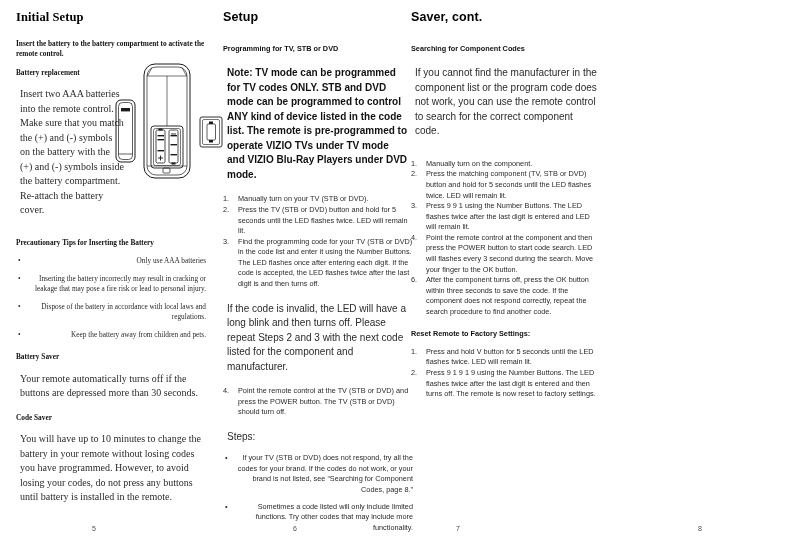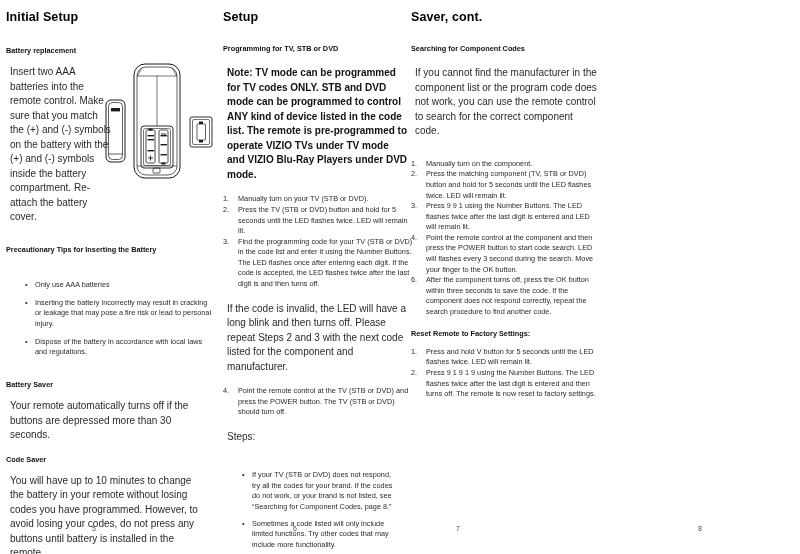--- a/index.html
+++ b/index.html
@@ -19,21 +19,21 @@
   .page {
     position: absolute;
     inset: 0;
   }
   .column {
     position: absolute;
     top: 0;
     width: 190px;
     height: 510px;
   }
-  #col-1 { left: 6px; }
+  #col-1 { left: 16px; font-family: Liberation Serif, serif; }
   #col-2 { left: 223px; }
   #col-3 { left: 411px; }
 
   .col-title {
     font-size: 12.5px;
     font-weight: bold;
     letter-spacing: 0.1px;
     margin: 10px 0 0 0;
     color: #000;
   }
@@ -54,22 +54,23 @@
   .para.bold { font-weight: bold; color:#111; }
 
   .gap-xs { height: 5px; }
   .gap-s  { height: 8px; }
   .gap-m  { height: 11px; }
   .gap-l  { height: 14px; }
 
   
   ul.bullets {
     list-style: none;
-    margin: 17px;
+    margin: 0;
     padding: 0;
+    text-align: right;
   }
   ul.bullets > li {
     position: relative;
     padding-left: 12px;
     font-size: 7.3px;
     line-height: 1.45;
     margin-bottom: 7px;
     color: #2a2a2a;
   }
   ul.bullets > li:before {
@@ -138,20 +139,21 @@
 </style>
 </head>
 <body>
 
 <div class="page">
 
   <div class="column" id="col-1">
     <div class="col-title">Initial Setup</div>
 
     <div class="gap-l"></div>
+    <div class="sec-head col1-full">Insert the battery to the battery compartment to activate the remote control.</div>
 
     <div class="gap-s"></div>
     <div class="sec-head">Battery replacement</div>
 
     <div class="gap-xs"></div>
     <div class="para col1-text">Insert two AAA batteries into the remote control. Make sure that you match the (+) and (-) symbols on the battery with the (+) and (-) symbols inside the battery compartment. Re-attach the battery cover.</div>
 
     <div class="figure">
       <svg class="fig-svg" width="112" height="118" viewBox="0 0 112 118" xmlns="http://www.w3.org/2000/svg">
         <g fill="none" stroke="#1a1a1a" stroke-width="1">
@@ -209,20 +211,21 @@
     </div>
 
     <div class="gap-m" style="height:16px"></div>
     <div class="sec-head col1-full">Precautionary Tips for Inserting the Battery</div>
 
     <div class="gap-s"></div>
     <ul class="bullets col1-full">
       <li>Only use AAA batteries</li>
       <li>Inserting the battery incorrectly may result in cracking or leakage that may pose a fire risk or lead to personal injury.</li>
       <li>Dispose of the battery in accordance with local laws and regulations.</li>
+      <li>Keep the battery away from children and pets.</li>
     </ul>
 
     <div class="gap-xs"></div>
     <div class="sec-head">Battery Saver</div>
     <div class="gap-xs"></div>
     <div class="para col1-full">Your remote automatically turns off if the buttons are depressed more than 30 seconds.</div>
 
     <div class="gap-s"></div>
     <div class="sec-head">Code Saver</div>
     <div class="gap-xs"></div>

